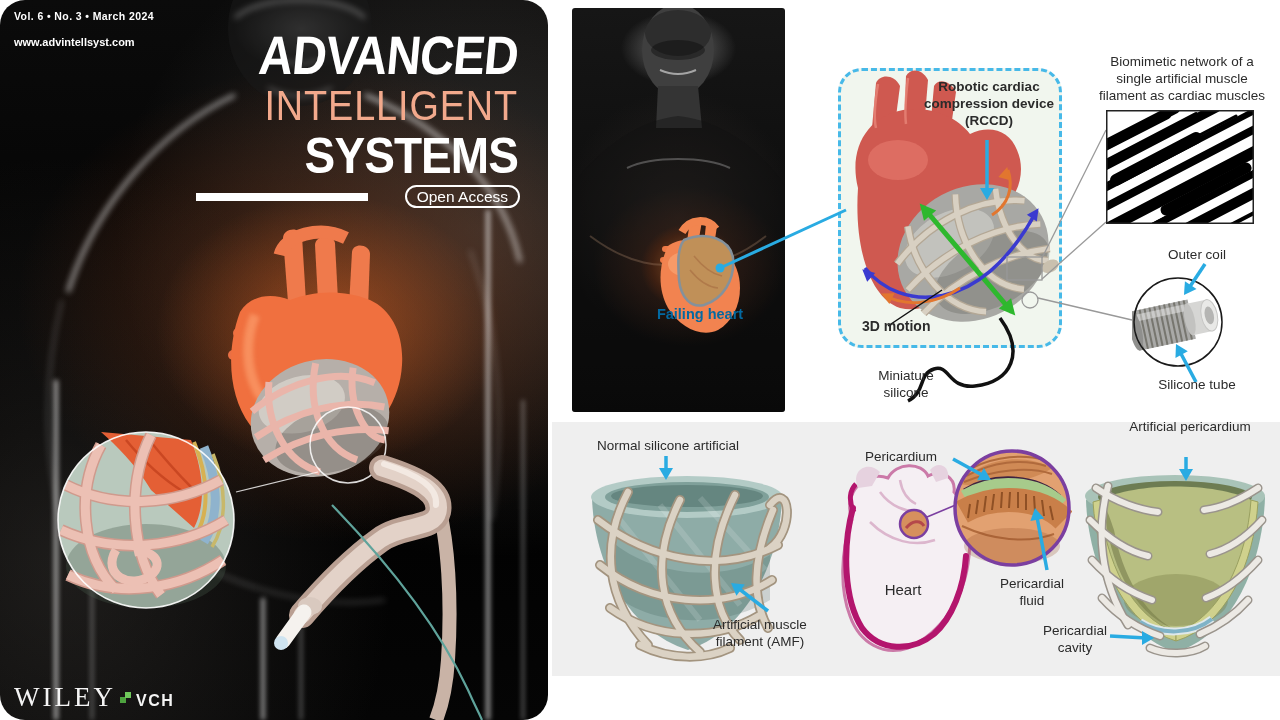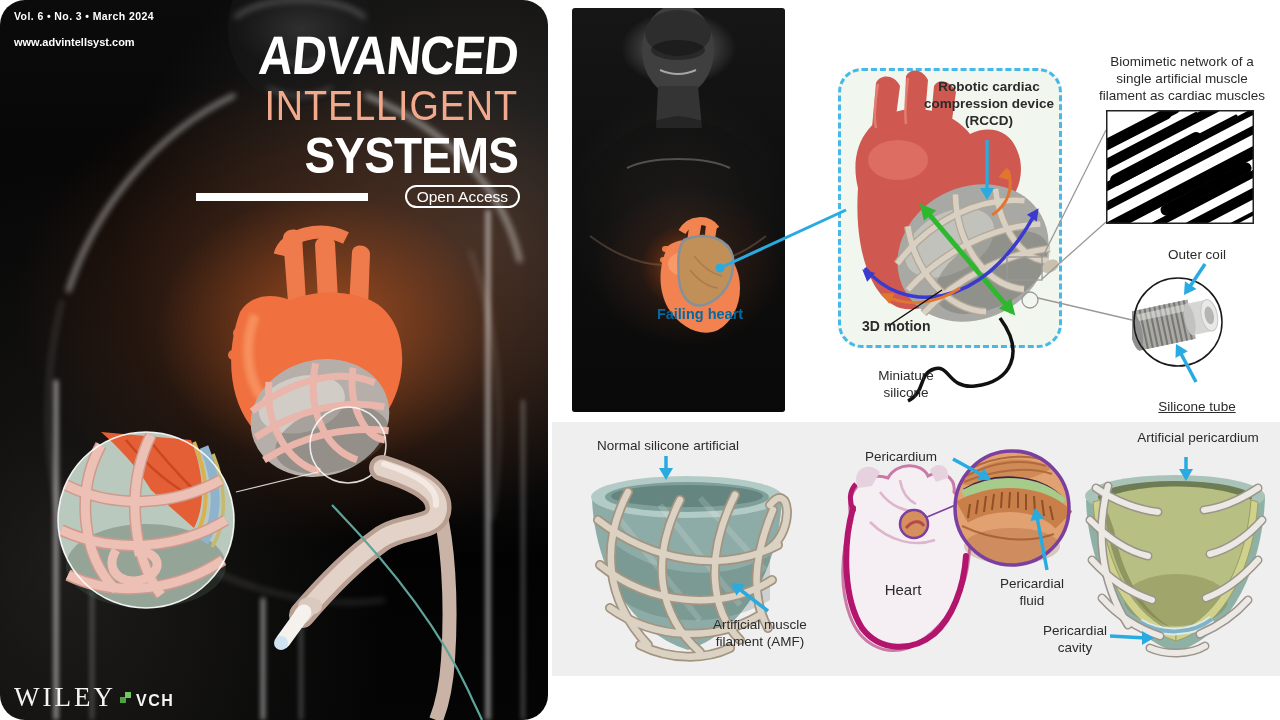--- a/index.html
+++ b/index.html
@@ -512,32 +512,32 @@
     <div>silicone</div>
   </div>
 
   <div class="lbl" style="left:1182px;top:53px;">
     <div>Biomimetic network of a</div>
     <div>single artificial muscle</div>
     <div>filament as cardiac muscles</div>
   </div>
 
   <div class="lbl" style="left:1197px;top:246px;">Outer coil</div>
-  <div class="lbl" style="left:1197px;top:398px;text-decoration:underline;">Silicone tube</div>
+  <div class="lbl" style="left:1197px;top:376px;">Silicone tube</div>
 
   <div class="lbl" style="left:668px;top:437px;">Normal silicone artificial</div>
   <div class="lbl" style="left:760px;top:616px;">
     <div>Artificial muscle</div>
     <div>filament (AMF)</div>
   </div>
   <div class="lbl" style="left:901px;top:448px;">Pericardium</div>
   <div class="lbl" style="left:903px;top:581px;font-size:15px;">Heart</div>
   <div class="lbl" style="left:1032px;top:575px;">
     <div>Pericardial</div>
     <div>fluid</div>
   </div>
-  <div class="lbl" style="left:1190px;top:429px;margin-left:8px;">Artificial pericardium</div>
+  <div class="lbl" style="left:1190px;top:418px;">Artificial pericardium</div>
   <div class="lbl" style="left:1075px;top:622px;">
     <div>Pericardial</div>
     <div>cavity</div>
   </div>
 
 </div>
 
 </body></html>

